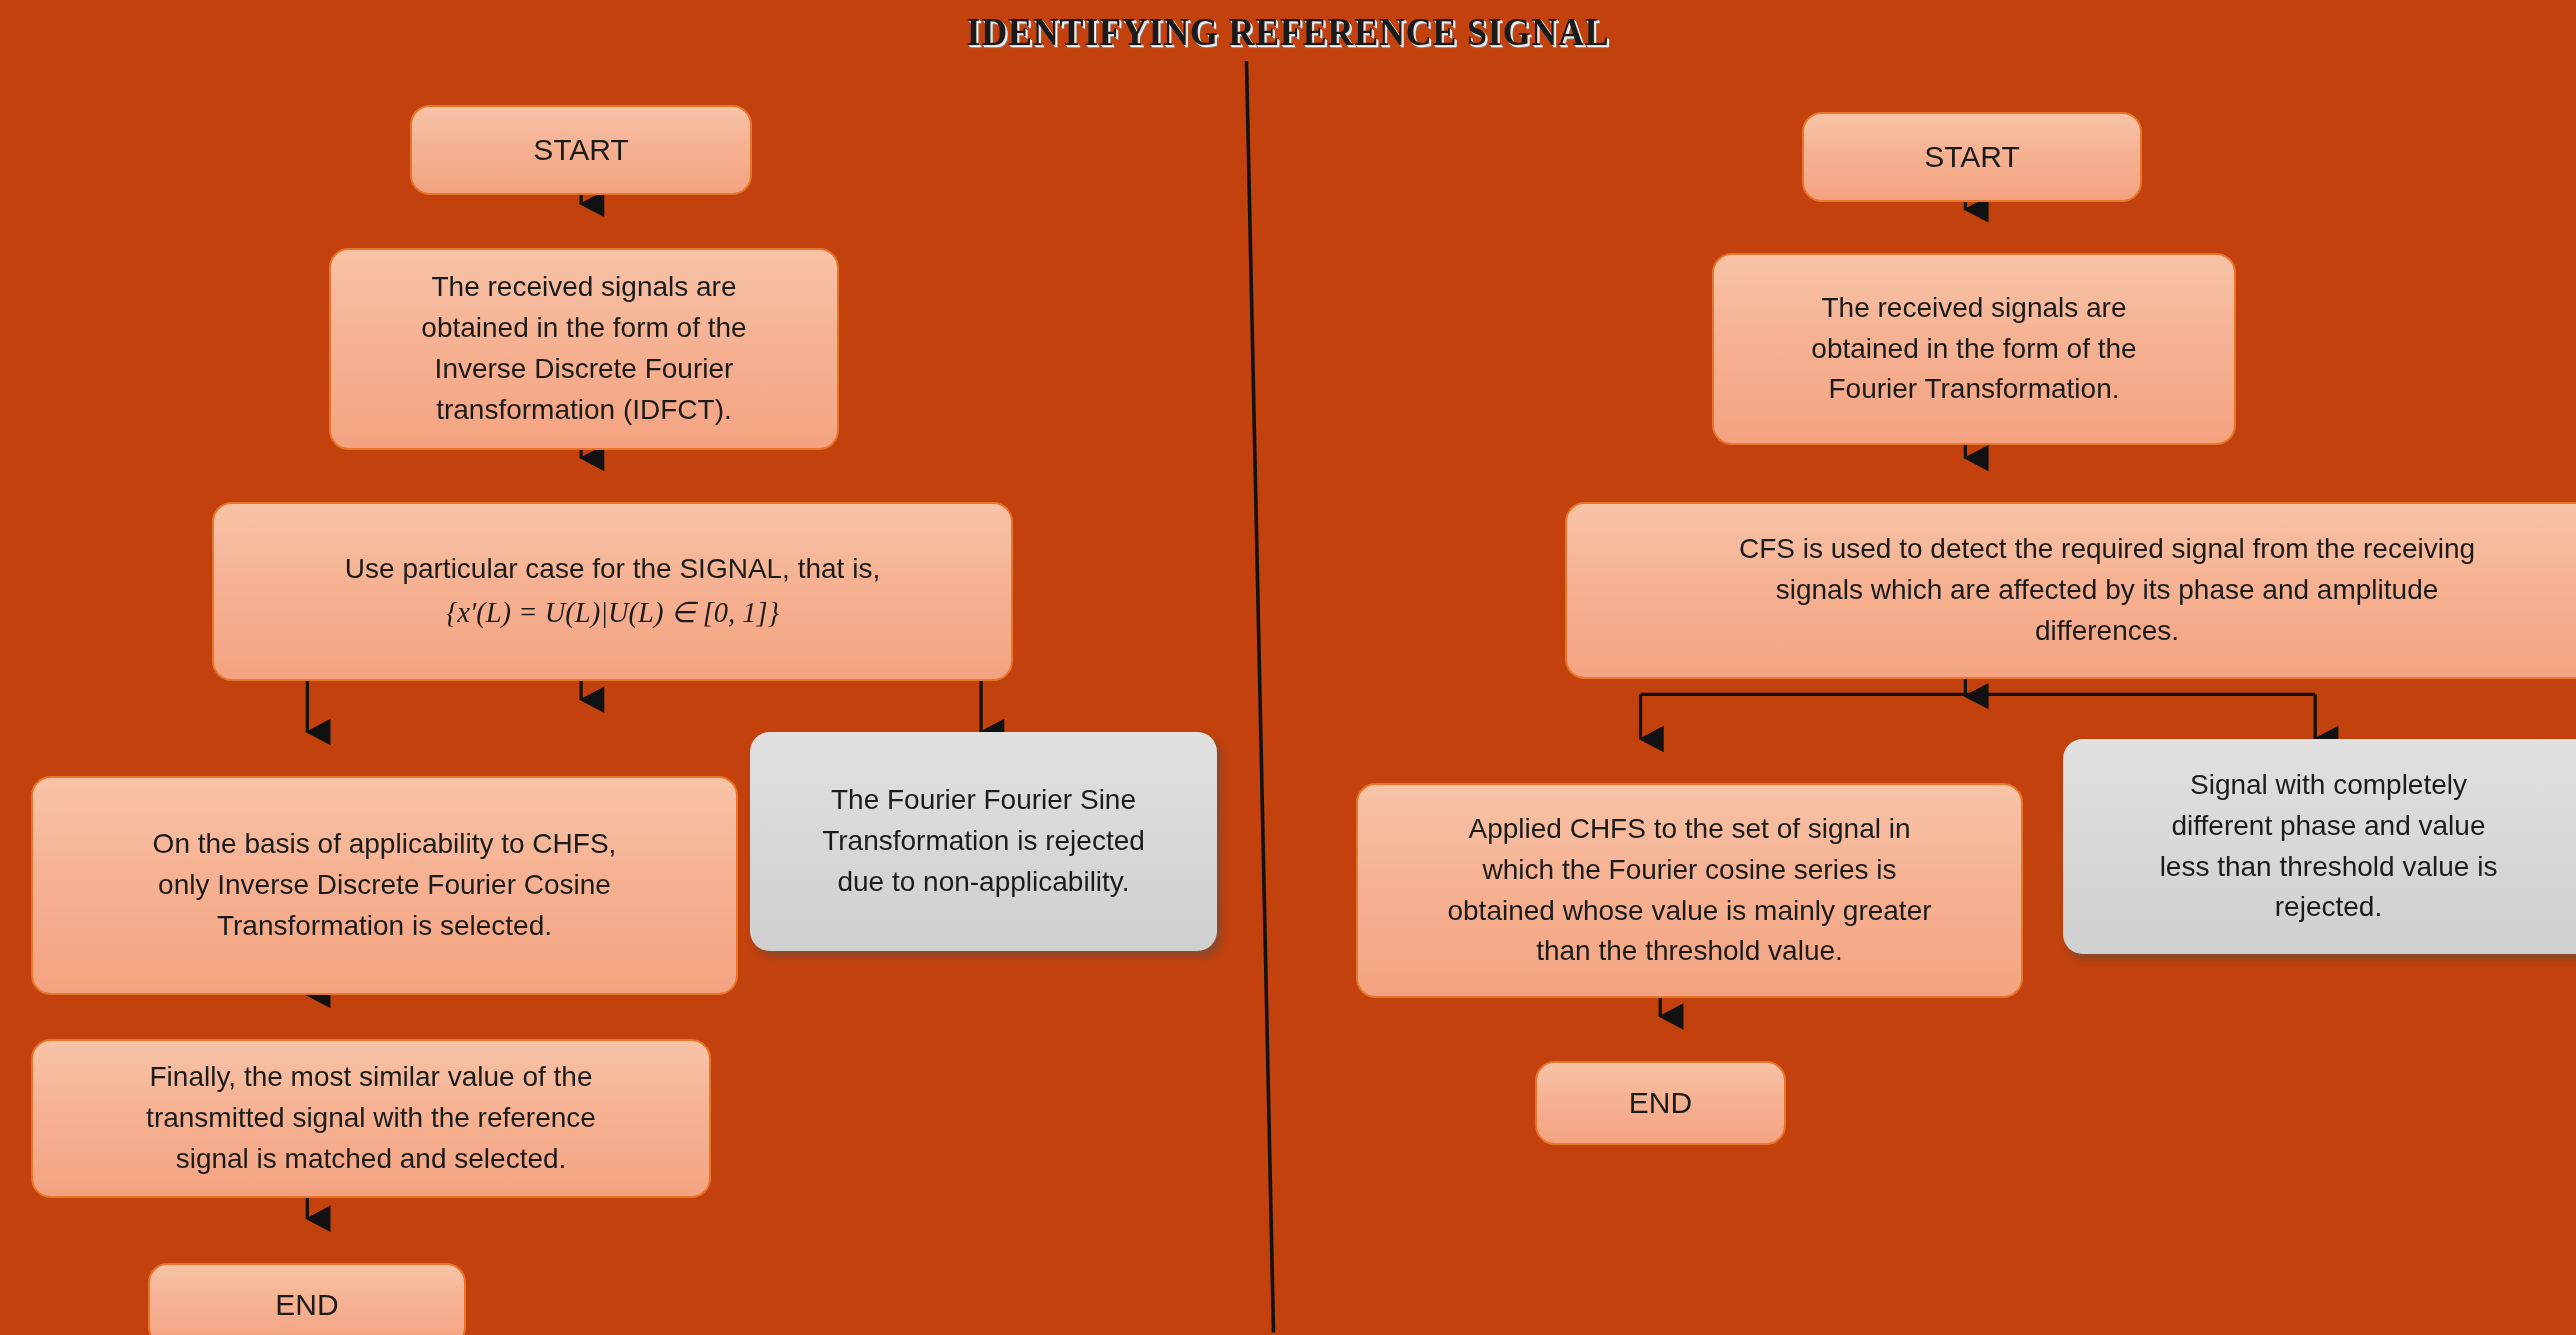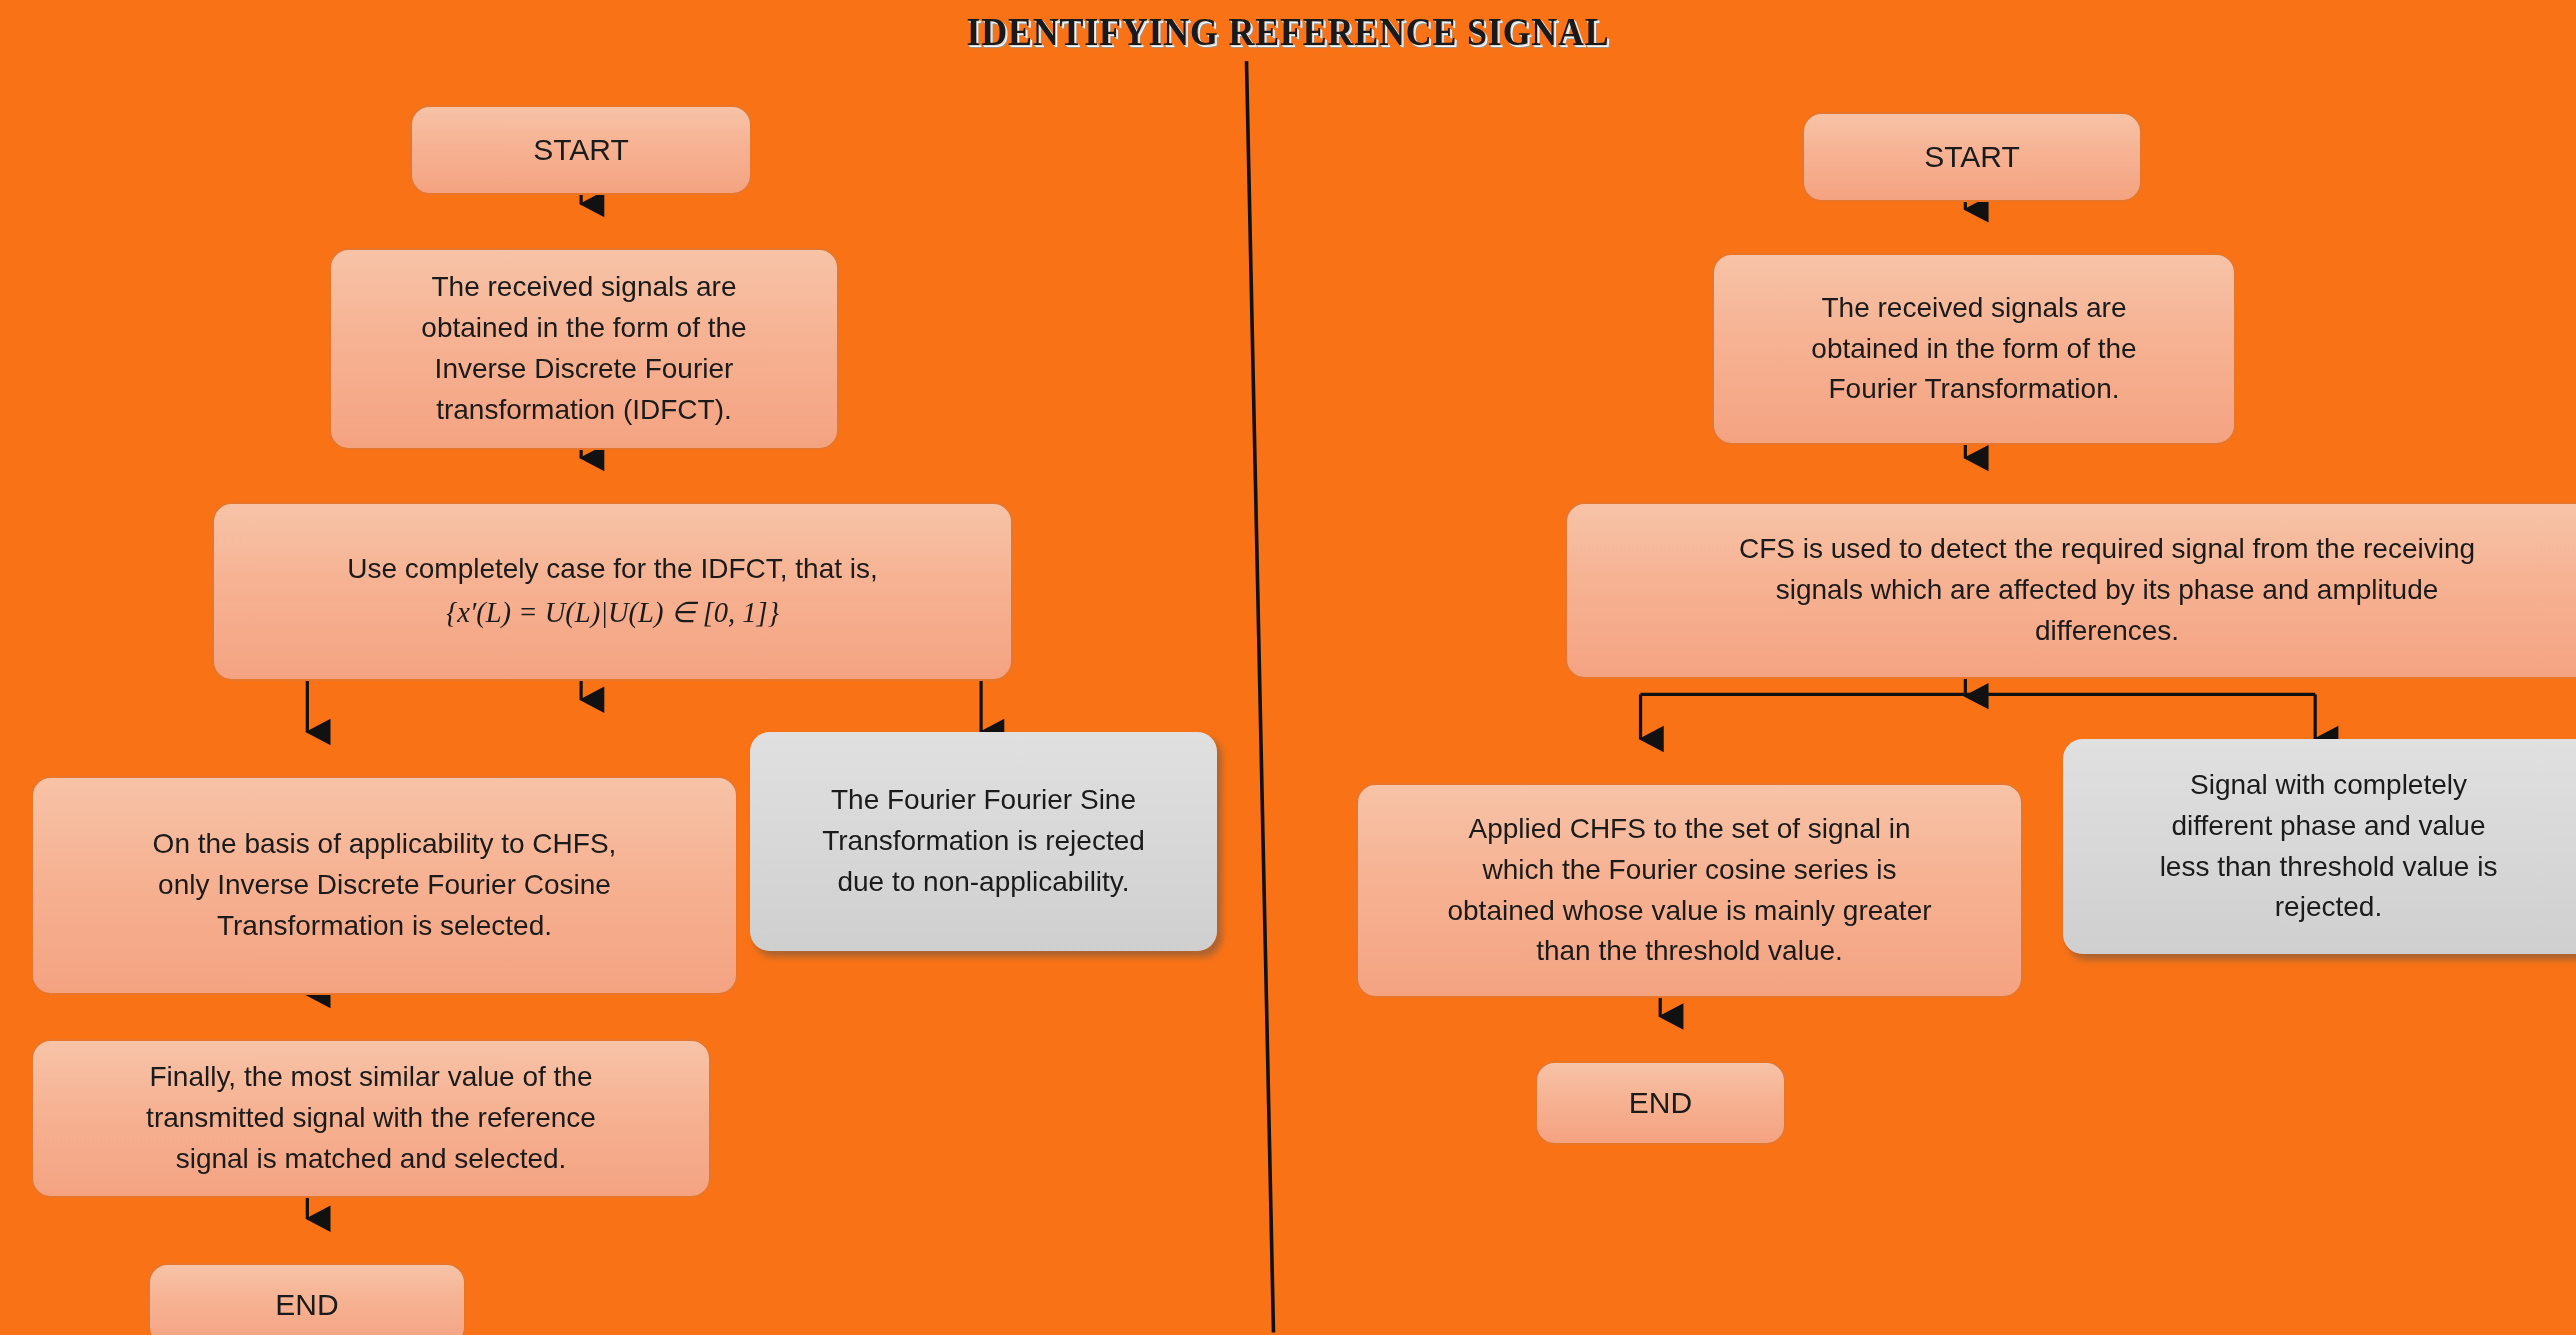--- a/index.html
+++ b/index.html
@@ -8,21 +8,21 @@
     padding: 0;
     background: #ffffff;
   }
   body {
     font-family: "Liberation Sans", sans-serif;
   }
   #canvas {
     position: relative;
     width: 2576px;
     height: 1335px;
-    background: #f97316;
+    background: #c2410c;
     overflow: hidden;
   }
 
   
   .title {
     position: absolute;
     left: 0;
     top: 9px;
     width: 2576px;
     text-align: center;
@@ -145,21 +145,21 @@
 
   <div class="node orange" style="left:329px; top:204px; width:510px; height:202px; font-size:28px;">
     <span class="txt">The received signals are
 obtained in the form of the
 Inverse Discrete Fourier
 transformation (IDFCT).</span>
   </div>
 
   <div class="node orange formula-box" style="left:212px; top:458px; width:801px; height:179px; font-size:28px;">
     <span class="txt">
-      <span class="formula-line1">Use completely case for the IDFCT, that is,</span>
+      <span class="formula-line1">Use particular case for the SIGNAL, that is,</span>
       <span class="formula-line2">{x′(L) = U(L)|U(L) ∈ [0, 1]}</span>
     </span>
   </div>
 
   <div class="node orange" style="left:31px; top:732px; width:707px; height:219px; font-size:28px;">
     <span class="txt">On the basis of applicability to CHFS,
 only Inverse Discrete Fourier Cosine
 Transformation is selected.</span>
   </div>
 

